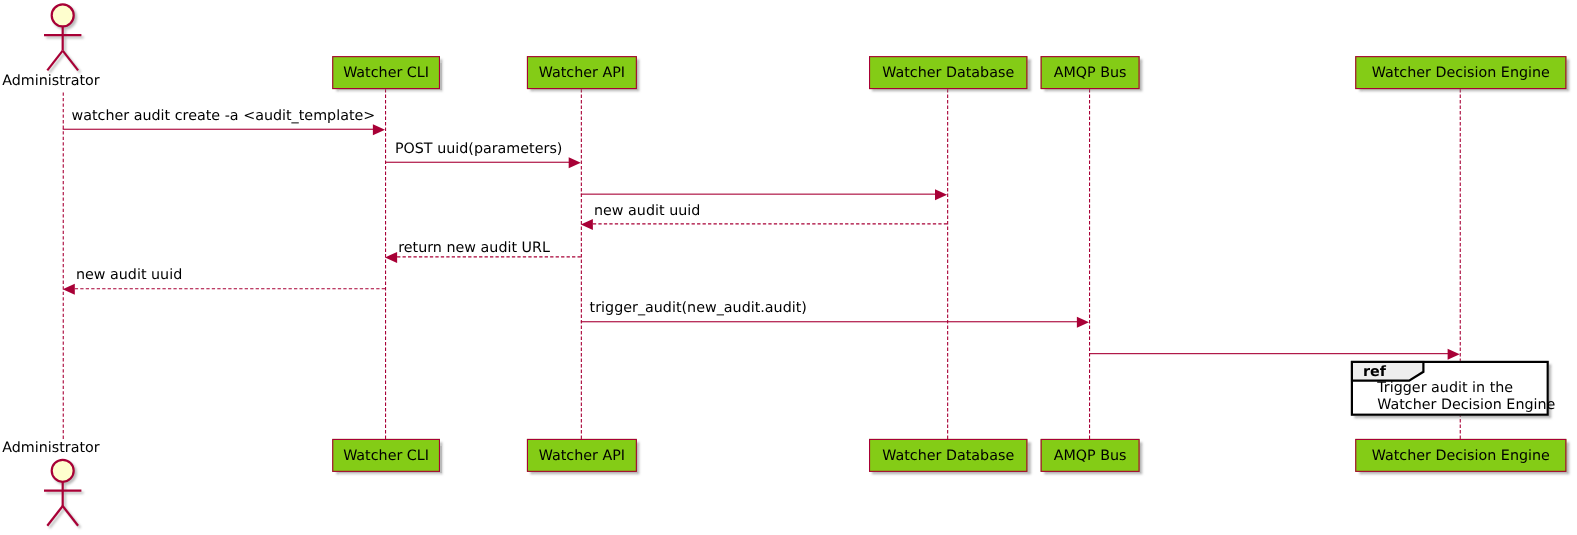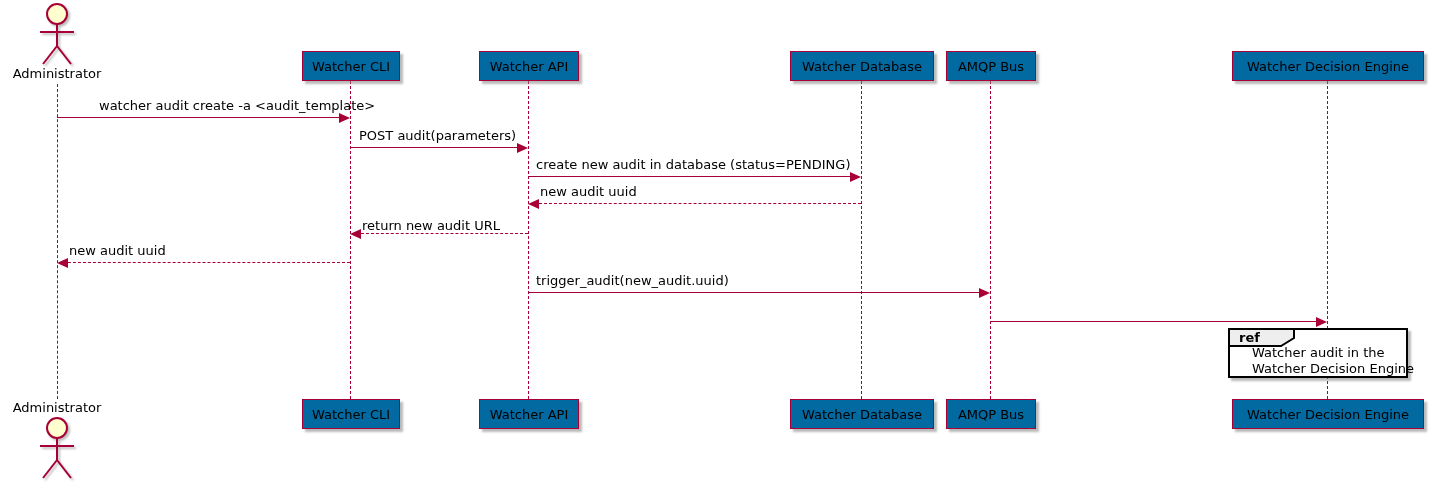--- a/index.html
+++ b/index.html
@@ -2,32 +2,32 @@
 <html><head>
 <meta charset="utf-8">
 <style>
   html,body{margin:0;padding:0;background:#ffffff;}
   .canvas{
     position:relative;width:1434px;height:486px;background:#ffffff;overflow:hidden;
     font-family:"DejaVu Sans","Liberation Sans",sans-serif;color:#000;
   }
   .lifeline{position:absolute;width:0;border-left:1px dashed #A80036;}
   .pbox{
-    position:absolute;height:28px;background:#0369a1;border:1.5px solid #A80036;
+    position:absolute;height:28px;background:#84cc16;border:1.5px solid #A80036;
     box-shadow:3px 3px 2px rgba(130,130,130,.55);
     display:flex;align-items:center;justify-content:center;
     font-size:13px;white-space:nowrap;
   }
   .mline{position:absolute;height:0;border-top:1px solid #A80036;}
   .mline.dashed{border-top-style:dashed;}
   .ahead{position:absolute;width:0;height:0;border-top:5px solid transparent;border-bottom:5px solid transparent;}
   .ahead.r{border-left:11px solid #A80036;}
   .ahead.l{border-right:11px solid #A80036;}
   .mlabel{position:absolute;font-size:13px;line-height:16px;white-space:nowrap;}
-  .actor-label{position:absolute;font-size:13px;text-align:center;width:110px;}
+  .actor-label{position:absolute;font-size:13px;width:110px;}
   .actor-svg{position:absolute;filter:drop-shadow(2px 2px 1px #bbbbbb);}
   .refbox{
     position:absolute;background:#ffffff;border:2px solid #000000;
     box-shadow:3px 3px 2px rgba(130,130,130,.55);box-sizing:border-box;
   }
   .reftab{position:absolute;left:-2px;top:-2px;}
   .reftab text{font-size:13px;font-weight:bold;font-family:"DejaVu Sans","Liberation Sans",sans-serif;}
   .reflines{position:absolute;left:22px;top:15px;font-size:13px;line-height:16px;white-space:nowrap;}
 </style>
 </head>
@@ -35,58 +35,57 @@
 
 <div class="canvas">
 
   <div class="lifeline" style="left:57px;top:84px;height:315px;"></div>
   <div class="lifeline" style="left:350px;top:81px;height:318px;"></div>
   <div class="lifeline" style="left:528px;top:81px;height:318px;"></div>
   <div class="lifeline" style="left:861px;top:81px;height:318px;"></div>
   <div class="lifeline" style="left:990px;top:81px;height:318px;"></div>
   <div class="lifeline" style="left:1327px;top:81px;height:318px;"></div>
 
-  <span class="mlabel" style="left:65px;top:98px;margin-left:34px;">watcher audit create -a &lt;audit_template&gt;</span>
+  <span class="mlabel" style="left:65px;top:98px;">watcher audit create -a &lt;audit_template&gt;</span>
   <div class="mline" style="left:57px;top:117px;width:285px;"></div>
   <div class="ahead r" style="left:339px;top:113px;"></div>
 
-  <span class="mlabel" style="left:359px;top:128px;">POST audit(parameters)</span>
+  <span class="mlabel" style="left:359px;top:128px;">POST uuid(parameters)</span>
   <div class="mline" style="left:350px;top:147px;width:170px;"></div>
   <div class="ahead r" style="left:517px;top:143px;"></div>
 
-  <span class="mlabel" style="left:536px;top:157px;">create new audit in database (status=PENDING)</span>
   <div class="mline" style="left:528px;top:176px;width:325px;"></div>
   <div class="ahead r" style="left:850px;top:172px;"></div>
 
   <span class="mlabel" style="left:540px;top:184px;">new audit uuid</span>
   <div class="mline dashed" style="left:534px;top:203px;width:327px;"></div>
   <div class="ahead l" style="left:528px;top:199px;"></div>
 
   <span class="mlabel" style="left:362px;top:218px;">return new audit URL</span>
   <div class="mline dashed" style="left:356px;top:233px;width:172px;"></div>
   <div class="ahead l" style="left:350px;top:229px;"></div>
 
   <span class="mlabel" style="left:69px;top:243px;">new audit uuid</span>
   <div class="mline dashed" style="left:63px;top:262px;width:287px;"></div>
   <div class="ahead l" style="left:57px;top:258px;"></div>
 
-  <span class="mlabel" style="left:536px;top:273px;">trigger_audit(new_audit.uuid)</span>
+  <span class="mlabel" style="left:536px;top:273px;">trigger_audit(new_audit.audit)</span>
   <div class="mline" style="left:528px;top:292px;width:454px;"></div>
   <div class="ahead r" style="left:979px;top:288px;"></div>
 
   <div class="mline" style="left:990px;top:321px;width:329px;"></div>
   <div class="ahead r" style="left:1316px;top:317px;"></div>
 
   <div class="refbox" style="left:1228px;top:328px;width:180px;height:50px;">
     <svg class="reftab" width="68" height="20">
       <polygon points="1,1 66,1 66,10 53,18 1,18" fill="#EEEEEE" stroke="#000000" stroke-width="2"></polygon>
       <text x="11" y="14">ref</text>
     </svg>
     <div class="reflines">
-      <div>Watcher audit in the</div>
+      <div>Trigger audit in the</div>
       <div>Watcher Decision Engine</div>
     </div>
   </div>
 
   <div class="pbox" style="left:302px;top:51px;width:96px;">Watcher CLI</div>
   <div class="pbox" style="left:479px;top:51px;width:98px;">Watcher API</div>
   <div class="pbox" style="left:790px;top:51px;width:142px;">Watcher Database</div>
   <div class="pbox" style="left:946px;top:51px;width:88px;">AMQP Bus</div>
   <div class="pbox" style="left:1232px;top:51px;width:190px;">Watcher Decision Engine</div>
 

